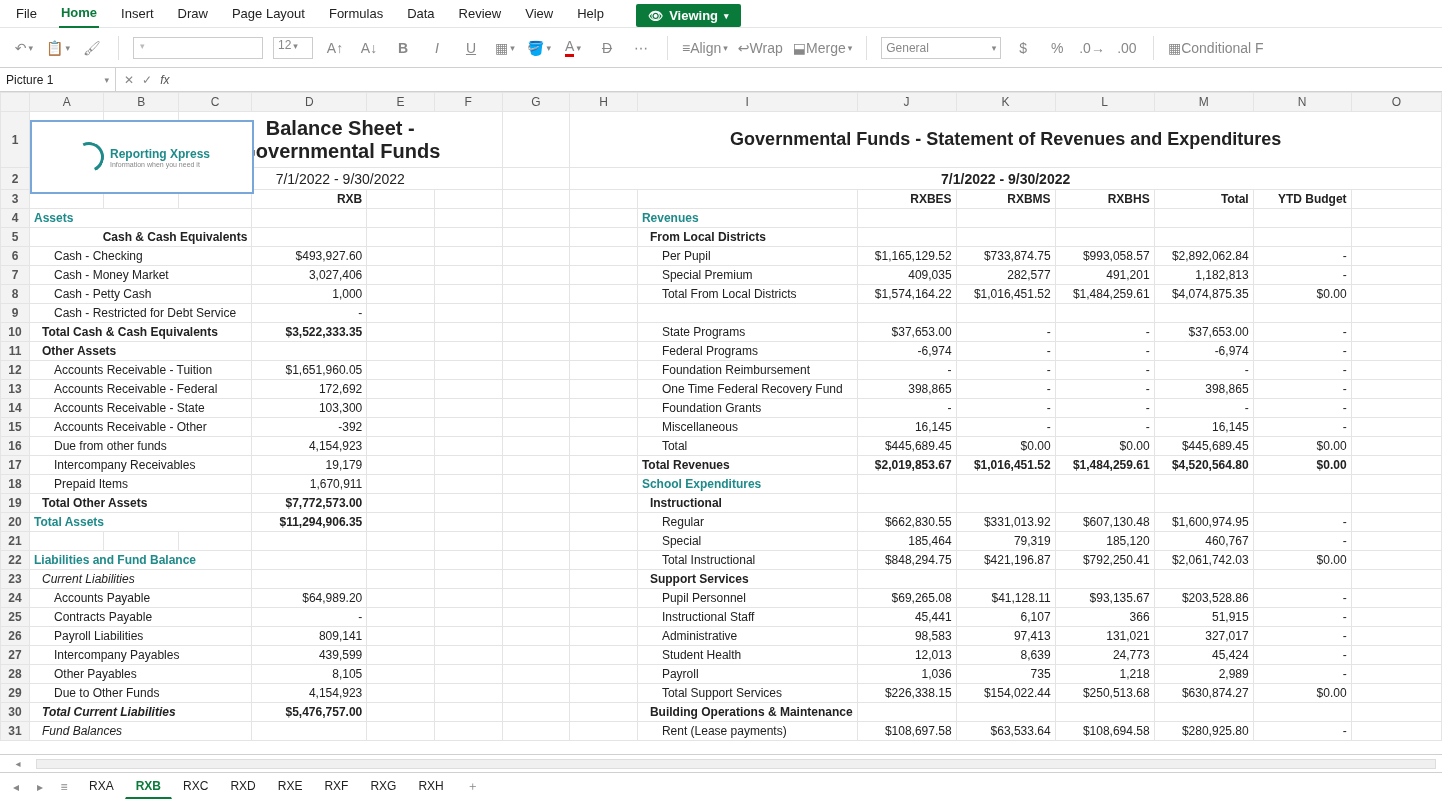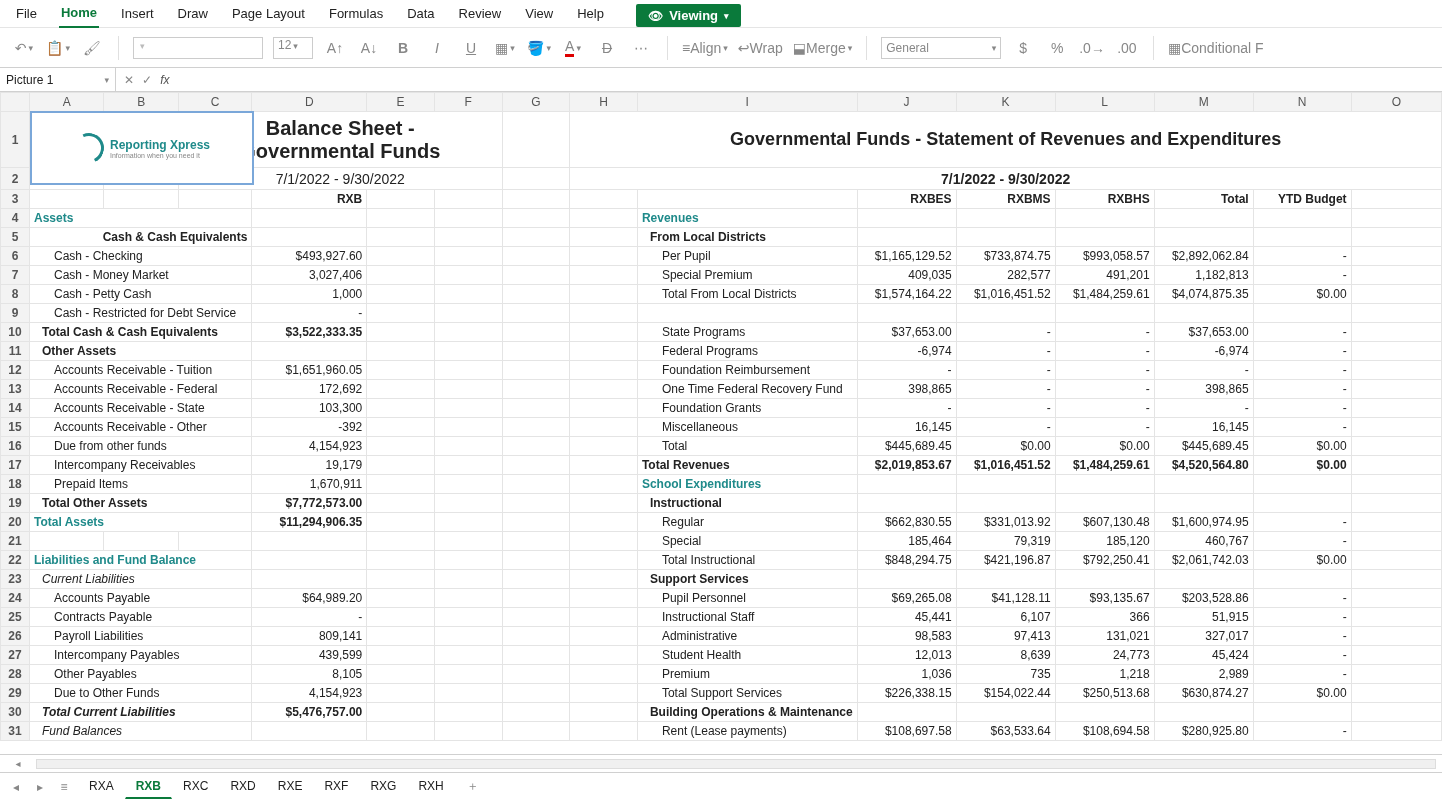--- a/index.html
+++ b/index.html
@@ -33,21 +33,21 @@
 
   .bold { font-weight: 700; }
   .italic { font-style: italic; }
   .teal { color: #1f8a8a; }
   .right { text-align: right; }
   .ind1 { padding-left: 12px !important; }
   .ind2 { padding-left: 24px !important; margin-top: 36px; }
   .bigtitle { font-size: 20px; font-weight: 700; text-align: center; }
   .bigtitle2 { font-size: 18px; font-weight: 700; text-align: center; }
   .midtitle { font-size: 14px; text-align:center;}
-  .logo { position: absolute; left: 30px; top: 19px; width: 224px; height: 74px; border: 2px solid #7aa7d9; background:#fff; display:flex; align-items:center; justify-content:center; font-size:11px; }
+  .logo { position: absolute; left: 30px; top: 28px; width: 224px; height: 74px; border: 2px solid #7aa7d9; background:#fff; display:flex; align-items:center; justify-content:center; font-size:11px; }
   .logo-inner { display:flex; align-items:center; gap:6px; color:#1f8a8a;}
   .logo-swoosh { width:30px; height:30px; border-radius:50%; border:3px solid #1f8a8a; border-left-color:transparent; border-bottom-color:transparent; transform:rotate(20deg);}
   .logo-text .t1 { font-size:12px; font-weight:600; color:#1f8a8a;}
   .logo-text .t2 { font-size:7px; color:#888;}
 
   .hscroll { height: 18px; border-top: 1px solid #d0d0d0; display:flex; align-items:center;}
   .hscroll .arrow { width: 36px; text-align:center; color:#888; font-size:10px;}
   .hscroll .track { flex:1; height:10px; background:#f0f0f0; border:1px solid #ddd; margin-right:6px;}
 
   .sheetbar { display: flex; align-items: center; height: 28px; border-top: 1px solid #d0d0d0; font-size: 12px; padding: 0 6px; gap: 4px;}
@@ -578,21 +578,21 @@
           <td></td>
         </tr>
         <tr>
           <th class="rowhead">28</th>
           <td class="ind2" colspan="3" style="overflow: visible;">Other Payables</td>
           <td class="right">8,105</td>
           <td></td>
           <td></td>
           <td></td>
           <td></td>
-          <td class="ind2">Premium</td>
+          <td class="ind2">Payroll</td>
           <td class="right">1,036</td>
           <td class="right">735</td>
           <td class="right">1,218</td>
           <td class="right">2,989</td>
           <td class="right">-</td>
           <td></td>
         </tr>
         <tr>
           <th class="rowhead">29</th>
           <td class="ind2" colspan="3" style="overflow: visible;">Due to Other Funds</td>

